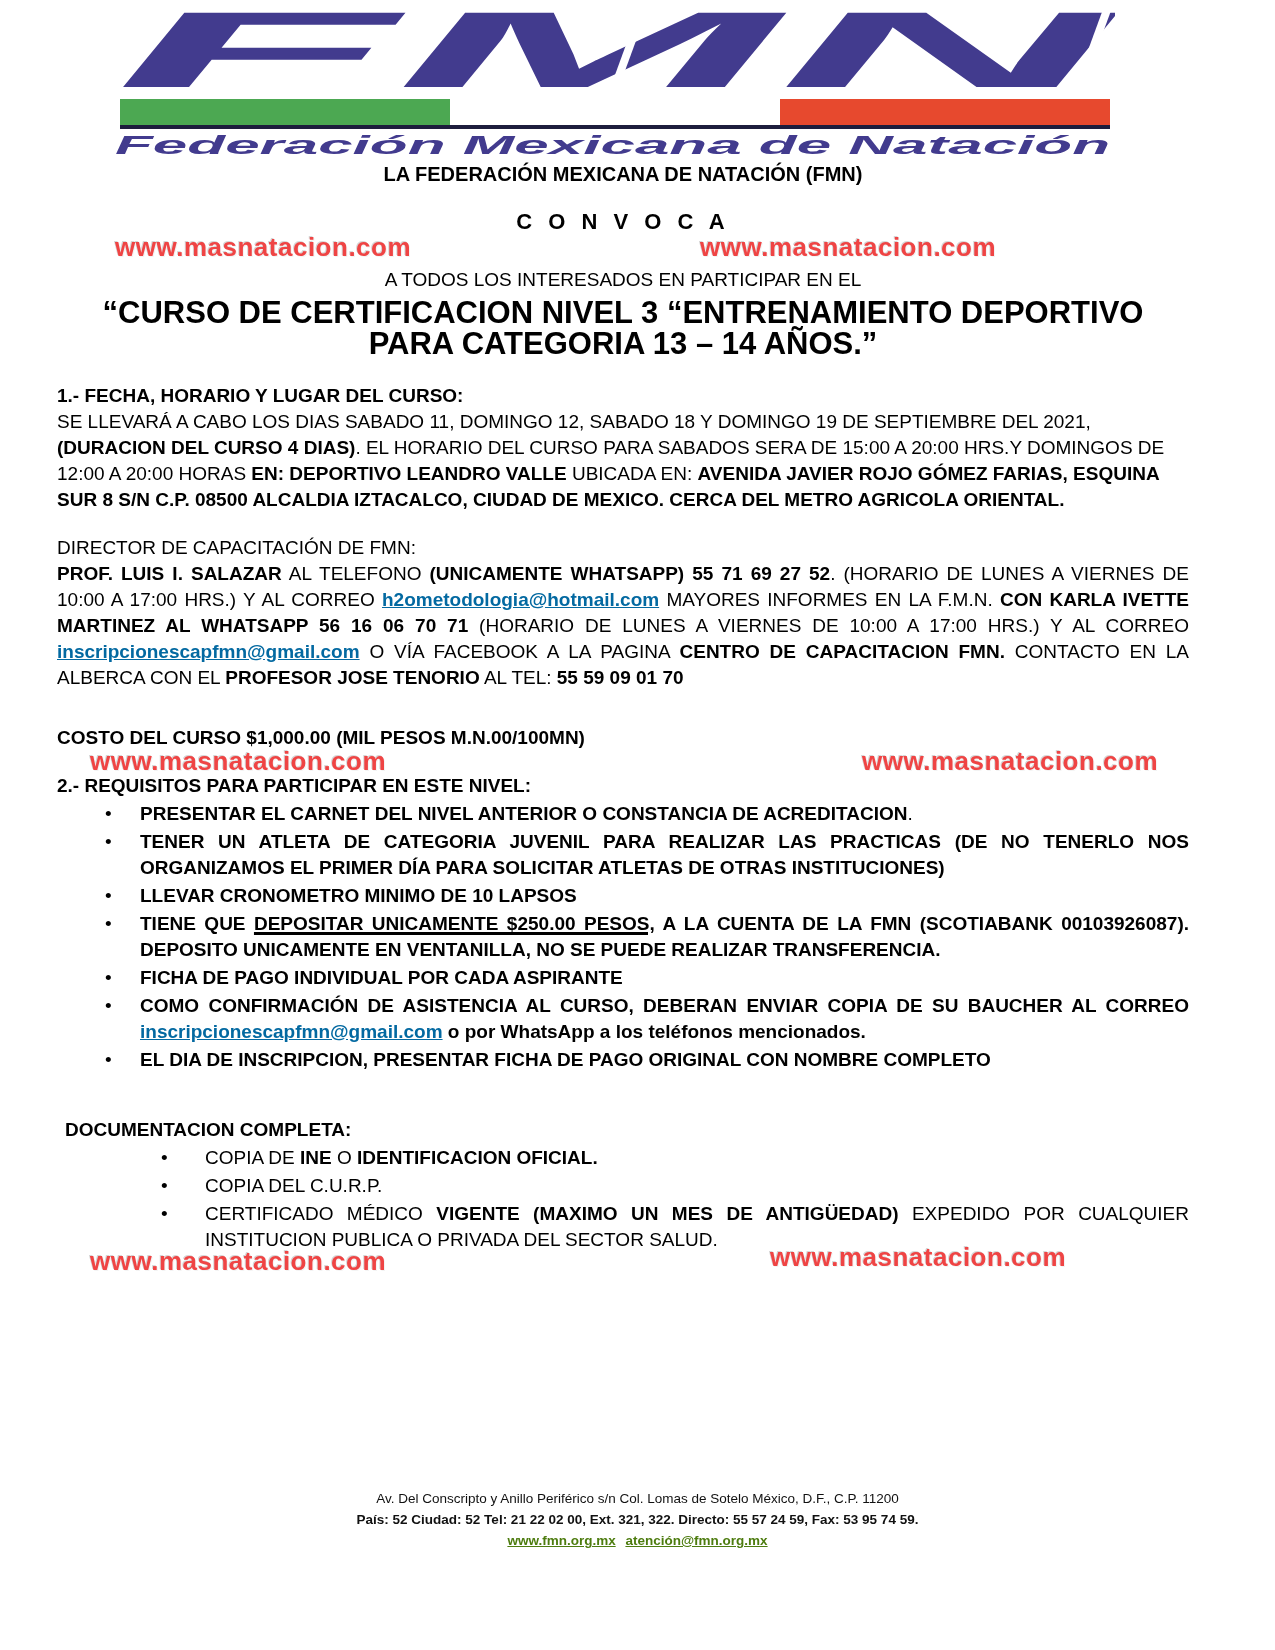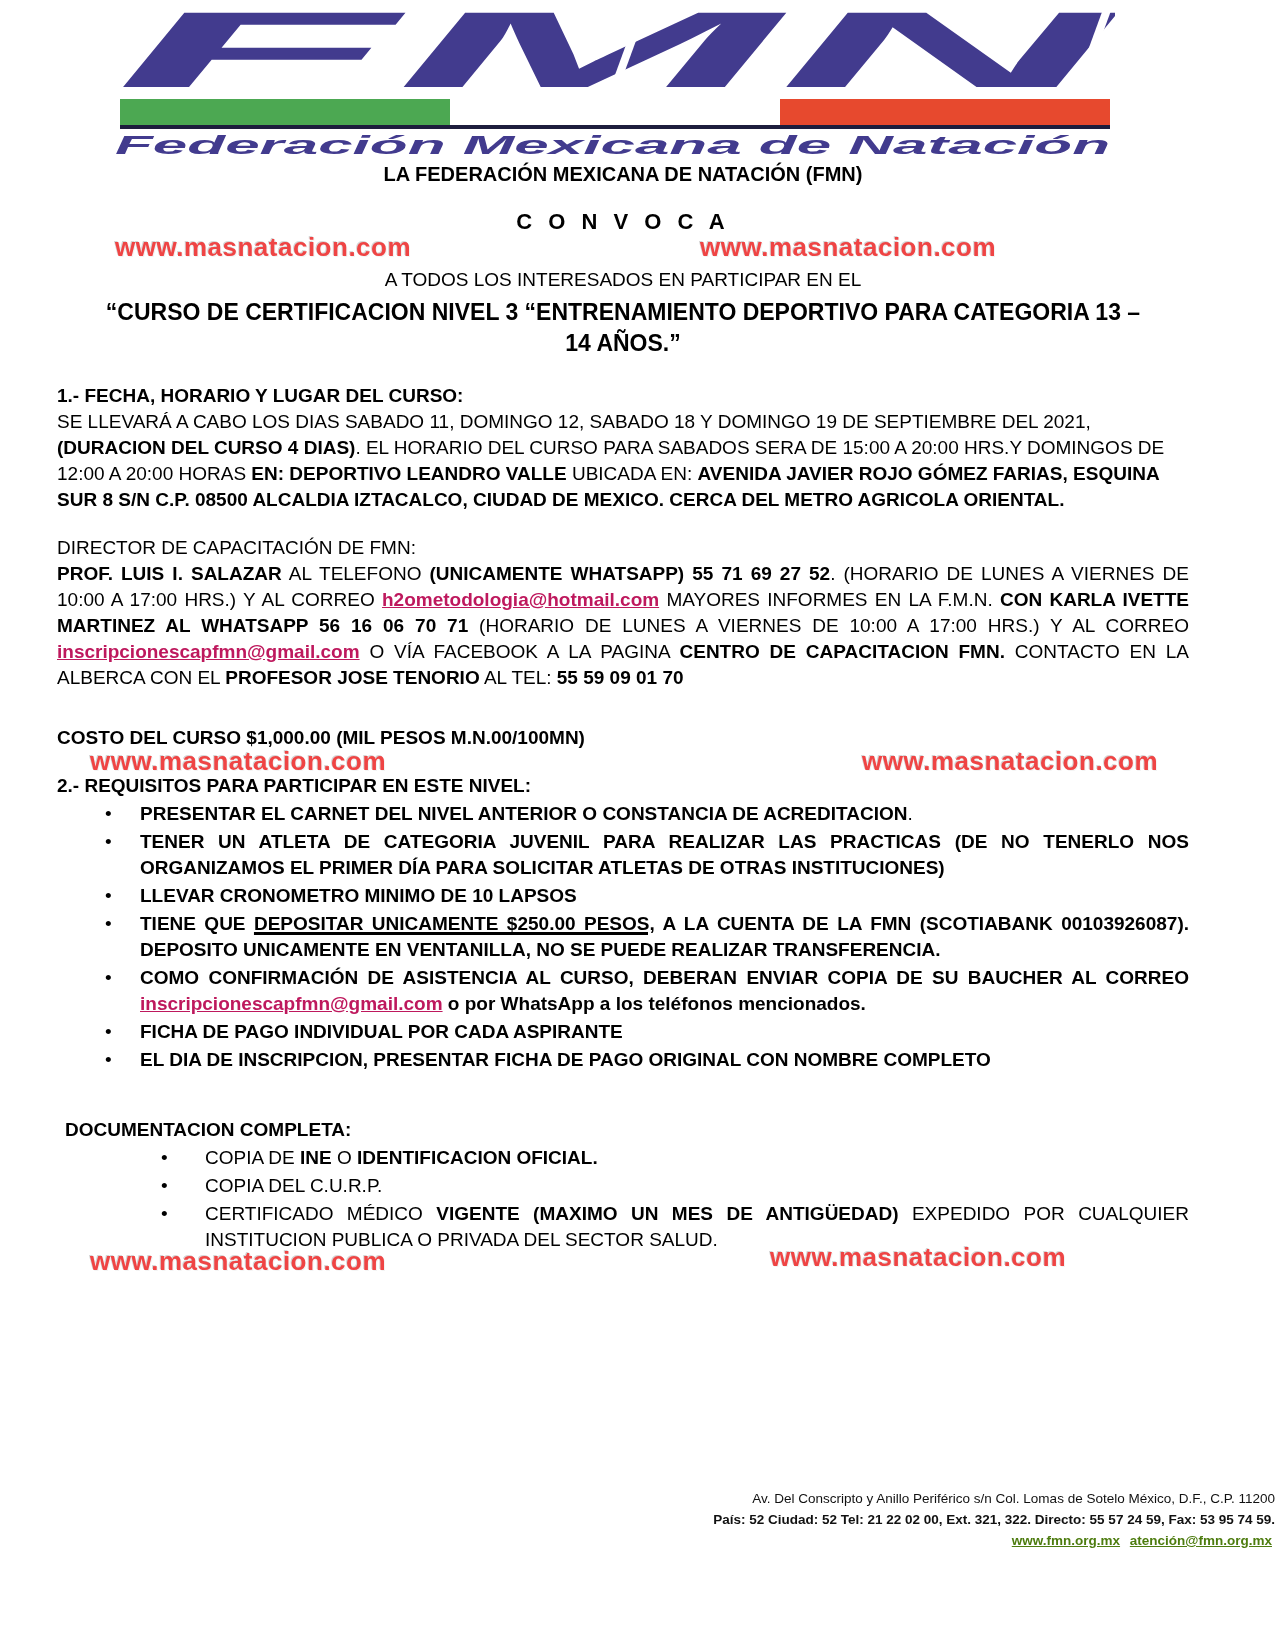--- a/index.html
+++ b/index.html
@@ -24,43 +24,43 @@
   .tricolor{display:flex;width:990px;height:26px;border-bottom:4px solid #1d1d3d;margin:2px 0 3px 5px;}
   .tc{flex:1}
   .tc-green{background:#4ca852}
   .tc-white{background:#ffffff}
   .tc-red{background:#e7492e}
   .banner-svg{display:block;margin-top:1px}
 
   .org-title{font-size:20px;line-height:24px;font-weight:bold;text-align:center;margin:2px 0 0;}
   .convoca{font-size:22px;line-height:26px;font-weight:bold;letter-spacing:5px;text-align:center;margin-top:23px;}
   .intro{text-align:center;margin-top:32px;}
-  .course-title{font-size:23px;line-height:31px;font-weight:bold;text-align:center;margin:4px auto 0;max-width:1045px;}
+  .course-title{font-size:31px;line-height:31px;font-weight:bold;text-align:center;margin:4px auto 0;max-width:1045px;}
   .bases{text-align:center;margin-top:26px;line-height:24px;}
 
   .sec-heading{font-weight:bold;margin:24px 0 0;}
   .h-fecha{margin-top:24px}
   .para{margin:0;}
   .just{text-align:justify;}
   .director-block{margin-top:22px;}
   .costo{font-weight:bold;margin-top:34px;}
   .req-heading{margin-top:22px;}
   .doc-heading{margin-top:44px;margin-left:8px;}
 
   ul.blist{list-style:none;margin:2px 0 0;padding:0;}
   ul.blist li{position:relative;padding-left:83px;margin-bottom:2px;text-align:justify;}
   ul.blist li::before{content:"•";position:absolute;left:48px;top:0;}
   ul.dlist li{padding-left:148px;}
   ul.dlist li::before{left:104px;}
 
   .b{font-weight:bold;}
   .u{text-decoration:underline;text-decoration-thickness:3px;}
-  .lnk{color:#be185d;text-decoration:underline;cursor:pointer;}
+  .lnk{color:#0369a1;text-decoration:underline;cursor:pointer;}
 
-  .footer{position:absolute;left:0;right:0;top:1488px;z-index:1;text-align:right;
+  .footer{position:absolute;left:0;right:0;top:1488px;z-index:1;text-align:center;
           font-size:13.5px;line-height:21px;color:#111;}
   .footer .f2{font-weight:bold;}
   .footer a{color:#4d7c0f;text-decoration:underline;cursor:pointer;margin:0 3px;font-weight:bold;}
 </style>
 </head>
 <body>
 
 <div class="page">
 
   <div class="wm wm1">www.masnatacion.com</div>
@@ -106,22 +106,22 @@
     </div>
 
     <div class="costo">COSTO DEL CURSO $1,000.00 (MIL PESOS M.N.00/100MN)</div>
 
     <div class="sec-heading req-heading">2.- REQUISITOS PARA PARTICIPAR EN ESTE NIVEL:</div>
     <ul class="blist">
       <li><span class="b">PRESENTAR EL CARNET DEL NIVEL ANTERIOR O CONSTANCIA DE ACREDITACION</span><span>.</span></li>
       <li><span class="b">TENER UN ATLETA DE CATEGORIA JUVENIL PARA REALIZAR LAS PRACTICAS (DE NO TENERLO NOS ORGANIZAMOS EL PRIMER DÍA PARA SOLICITAR ATLETAS DE OTRAS INSTITUCIONES)</span></li>
       <li><span class="b">LLEVAR CRONOMETRO MINIMO DE 10 LAPSOS</span></li>
       <li><span class="b">TIENE QUE </span><span class="b u">DEPOSITAR UNICAMENTE $250.00 PESOS,</span><span class="b"> A LA CUENTA DE LA FMN (SCOTIABANK 00103926087).  DEPOSITO UNICAMENTE EN VENTANILLA, NO SE PUEDE REALIZAR TRANSFERENCIA.</span></li>
+      <li><span class="b">FICHA DE PAGO INDIVIDUAL POR CADA ASPIRANTE</span></li>
       <li><span class="b">COMO CONFIRMACIÓN DE ASISTENCIA AL CURSO, DEBERAN ENVIAR COPIA DE SU BAUCHER AL CORREO </span><a class="b lnk">inscripcionescapfmn@gmail.com</a><span class="b">  o por WhatsApp a los teléfonos mencionados.</span></li>
-      <li><span class="b">FICHA DE PAGO INDIVIDUAL POR CADA ASPIRANTE</span></li>
       <li><span class="b">EL DIA DE INSCRIPCION, PRESENTAR FICHA DE PAGO ORIGINAL CON NOMBRE COMPLETO</span></li>
     </ul>
 
     <div class="sec-heading doc-heading">DOCUMENTACION COMPLETA:</div>
     <ul class="blist dlist">
       <li><span>COPIA DE </span><span class="b">INE</span><span> O </span><span class="b">IDENTIFICACION OFICIAL.</span></li>
       <li><span>COPIA DEL C.U.R.P.</span></li>
       <li><span>CERTIFICADO MÉDICO </span><span class="b">VIGENTE (MAXIMO UN MES DE ANTIGÜEDAD)</span><span> EXPEDIDO POR CUALQUIER INSTITUCION PUBLICA O PRIVADA DEL SECTOR SALUD.</span></li>
     </ul>
 

